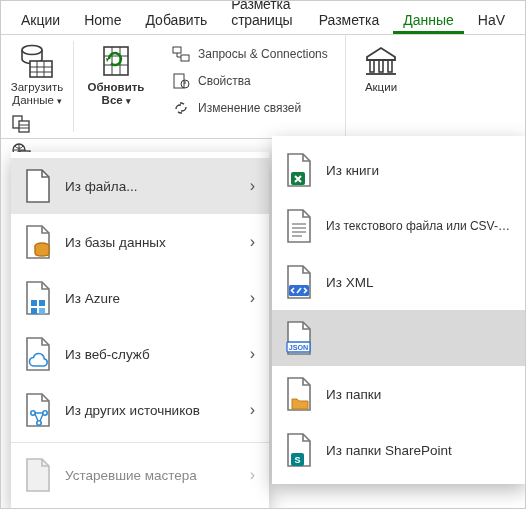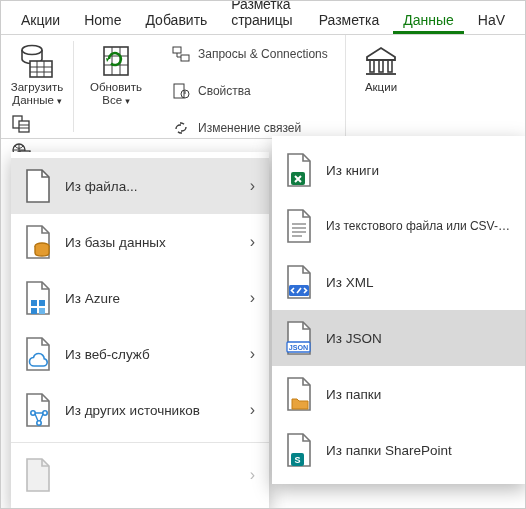--- a/index.html
+++ b/index.html
@@ -56,21 +56,21 @@
     width: 56px;
     font-size: 11.5px;
     line-height: 1.15;
     text-align: center;
     padding-top: 2px;
     cursor: pointer;
   }
   .rbtn-big .icon-slot { height: 40px; display:flex;align-items:center;justify-content:center; }
   .smallstack { display:flex;flex-direction:column;gap:6px;padding-top:4px; }
   .rsmall { width:24px;height:22px;display:flex;align-items:center;justify-content:center;cursor:pointer;}
-  .rlist { display:flex;flex-direction:column;gap:15px;padding-top:4px;}
+  .rlist { display:flex;flex-direction:column;gap:5px;padding-top:4px;}
   .rlist-item { display:flex;align-items:center;gap:6px;font-size:12px;color:#444;cursor:pointer;padding:2px 4px;}
   .rlist-item .ri { width:22px;display:flex;justify-content:center; }
 
   .sep { width:1px;background:#e3e3e3;margin:6px 0; }
 
   
   .menu {
     position:absolute;
     background:#fff;
     box-shadow: 0 6px 18px rgba(0,0,0,.28);
@@ -173,21 +173,21 @@
             <line x1="2" y1="8" x2="15" y2="8" stroke="#3c3c3c"></line>
             <path d="M12 12l4 4m0-4l-4 4" stroke="#d83b01" stroke-width="1.8"></path>
           </svg>
       </div>
     </div>
   </div>
 
   <div class="sep"></div>
 
   <div class="rgroup" style="border-right:none;">
-    <div class="rbtn-big" style="width:68px;">
+    <div class="rbtn-big" style="width:68px;font-weight:bold;">
       <div class="icon-slot" style="position:relative;">
         <svg width="34" height="36" viewBox="0 0 34 36">
           <rect x="5" y="4" width="24" height="28" fill="none" stroke="#3c3c3c" stroke-width="1.6"></rect>
           <line x1="5" y1="13" x2="29" y2="13" stroke="#3c3c3c"></line>
             <line x1="5" y1="22" x2="29" y2="22" stroke="#3c3c3c"></line>
           <line x1="13" y1="4" x2="13" y2="32" stroke="#3c3c3c"></line>
             <line x1="21" y1="4" x2="21" y2="32" stroke="#3c3c3c"></line>
         </svg>
         <svg width="24" height="24" style="position:absolute;left:4px;top:6px;" viewBox="0 0 24 24">
           <path d="M6 12a6 6 0 1 1 2 4.5" fill="none" stroke="#0f7b0f" stroke-width="2.5"></path>
@@ -317,20 +317,21 @@
 
   <hr>
 
   <div class="menu-item">
     <span class="mi-icon">
       <svg width="30" height="36" viewBox="0 0 30 36">
           <path d="M4 2h15l7 7v25H4z" fill="#f0f0f0" stroke="#bdbdbd" stroke-width="1.6"></path>
           <path d="M19 2v7h7" fill="none" stroke="#bdbdbd" stroke-width="1.6"></path>
         </svg>
     </span>
+    <span class="mi-label" style="color:#888">Устаревшие мастера</span>
     <span class="arrow" style="color:#bbb">›</span>
   </div>
 </div>
 
 <div class="menu menu-right">
   <div class="menu-item">
     <span class="mi-icon">
       <svg width="30" height="36" viewBox="0 0 30 36">
           <path d="M4 2h15l7 7v25H4z" fill="#fff" stroke="#777" stroke-width="1.6"></path>
           <path d="M19 2v7h7" fill="none" stroke="#777" stroke-width="1.6"></path>
@@ -369,21 +370,20 @@
 
   <div class="menu-item selected">
     <span class="mi-icon">
       <svg width="30" height="36" viewBox="0 0 30 36">
           <path d="M4 2h15l7 7v25H4z" fill="#fff" stroke="#777" stroke-width="1.6"></path>
           <path d="M19 2v7h7" fill="none" stroke="#777" stroke-width="1.6"></path>
           <rect x="3" y="22" width="23" height="10" rx="1" fill="#fff" stroke="#2f6fd6" stroke-width="1.3"></rect>
           <text x="14.5" y="30" text-anchor="middle" font-size="7.2" font-weight="600" fill="#2f6fd6" font-family="Segoe UI,Arial">JSON</text>
         </svg>
     </span>
-    <span class="mi-label">Из JSON</span>
   </div>
 
   <div class="menu-item">
     <span class="mi-icon">
       <svg width="30" height="36" viewBox="0 0 30 36">
           <path d="M4 2h15l7 7v25H4z" fill="#fff" stroke="#777" stroke-width="1.6"></path>
           <path d="M19 2v7h7" fill="none" stroke="#777" stroke-width="1.6"></path>
           <path d="M8 23h5l2 2h9v8H8z" fill="#e8a33d" stroke="#c47f17" stroke-width="1"></path>
         </svg>
     </span>

